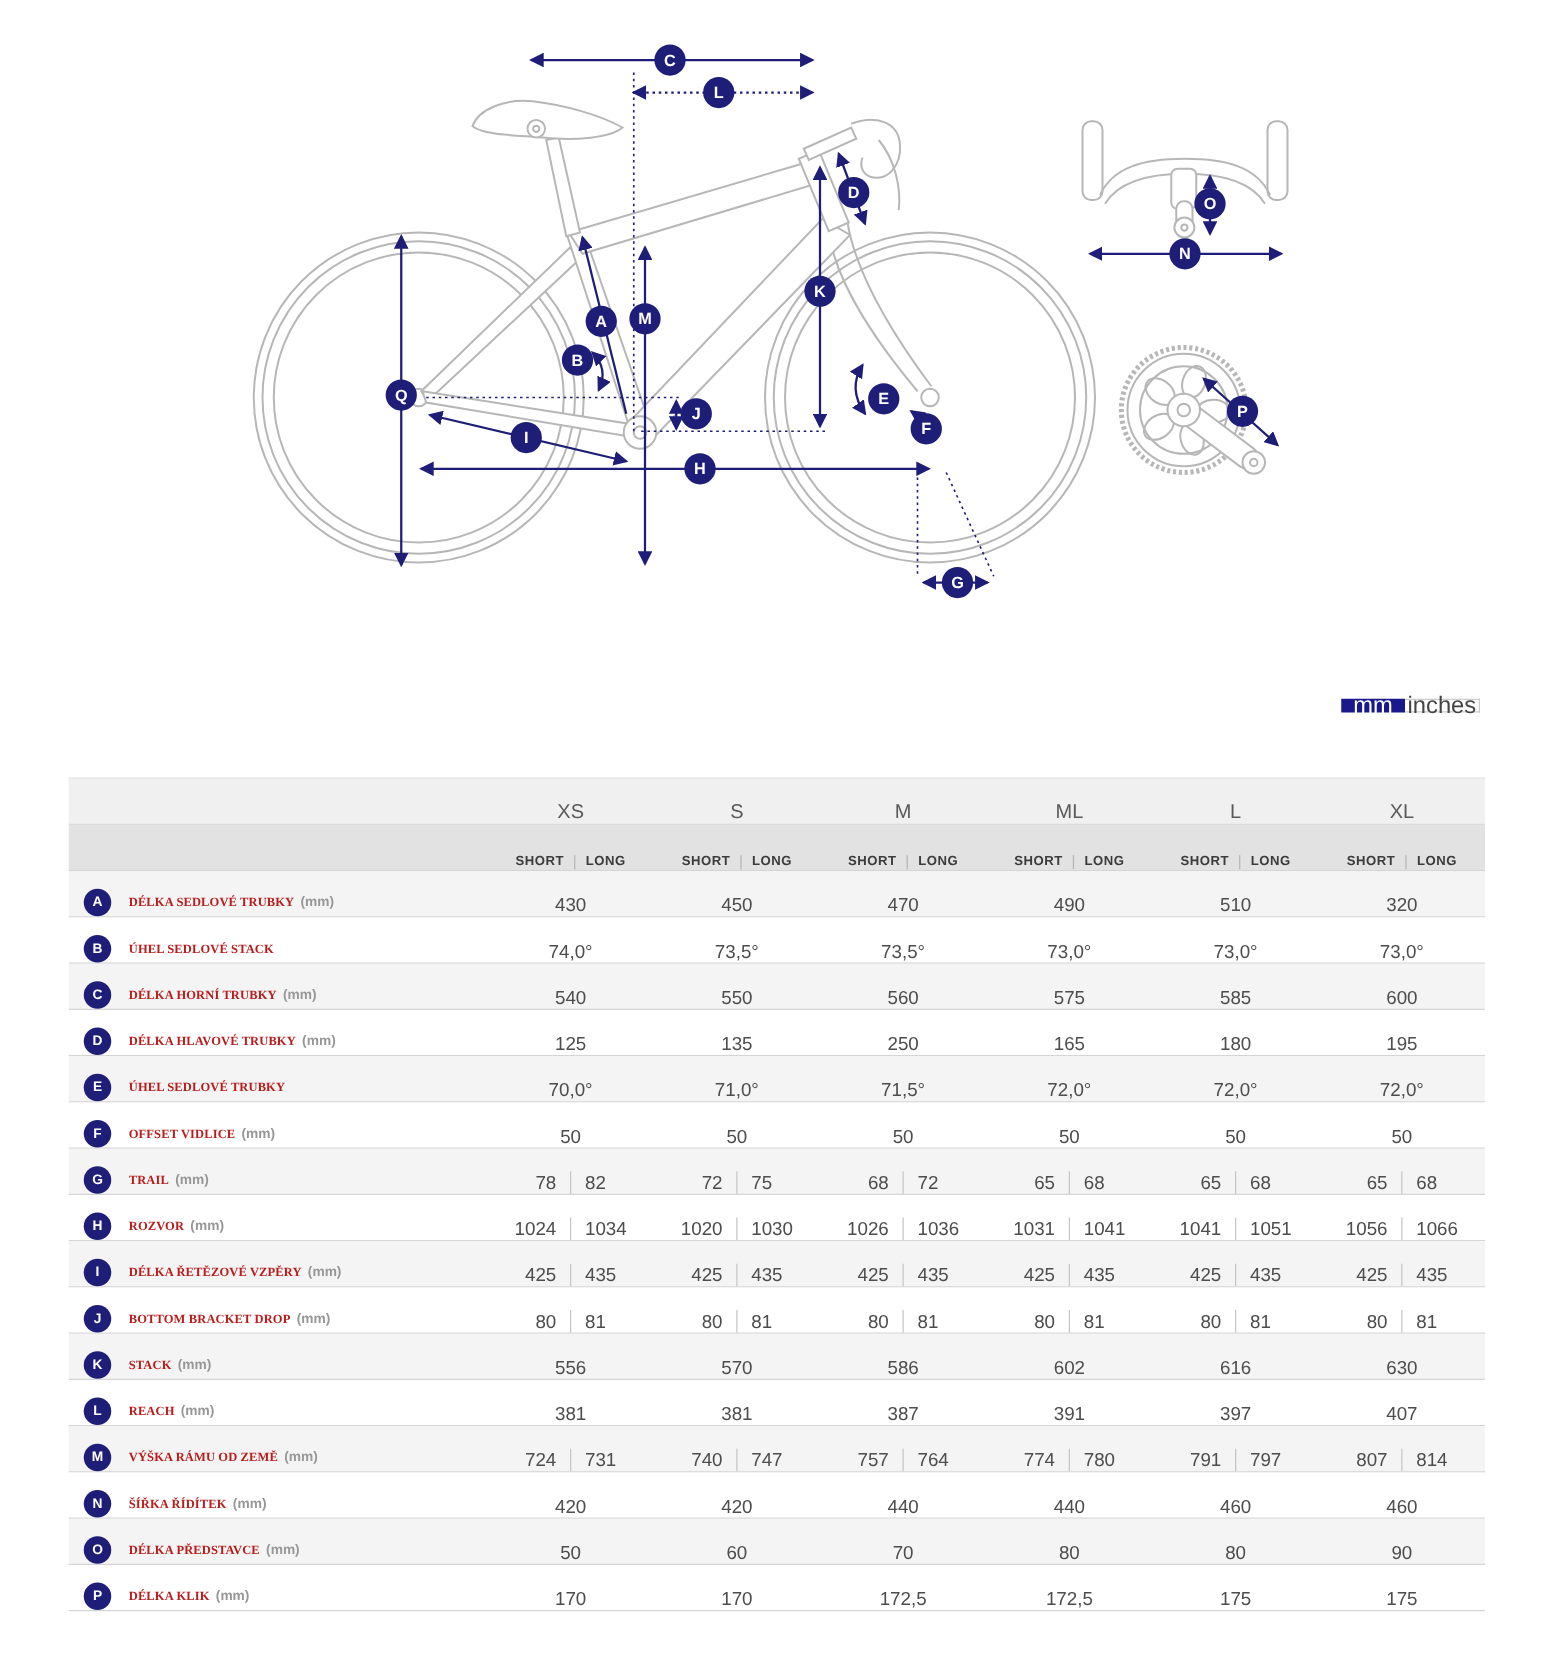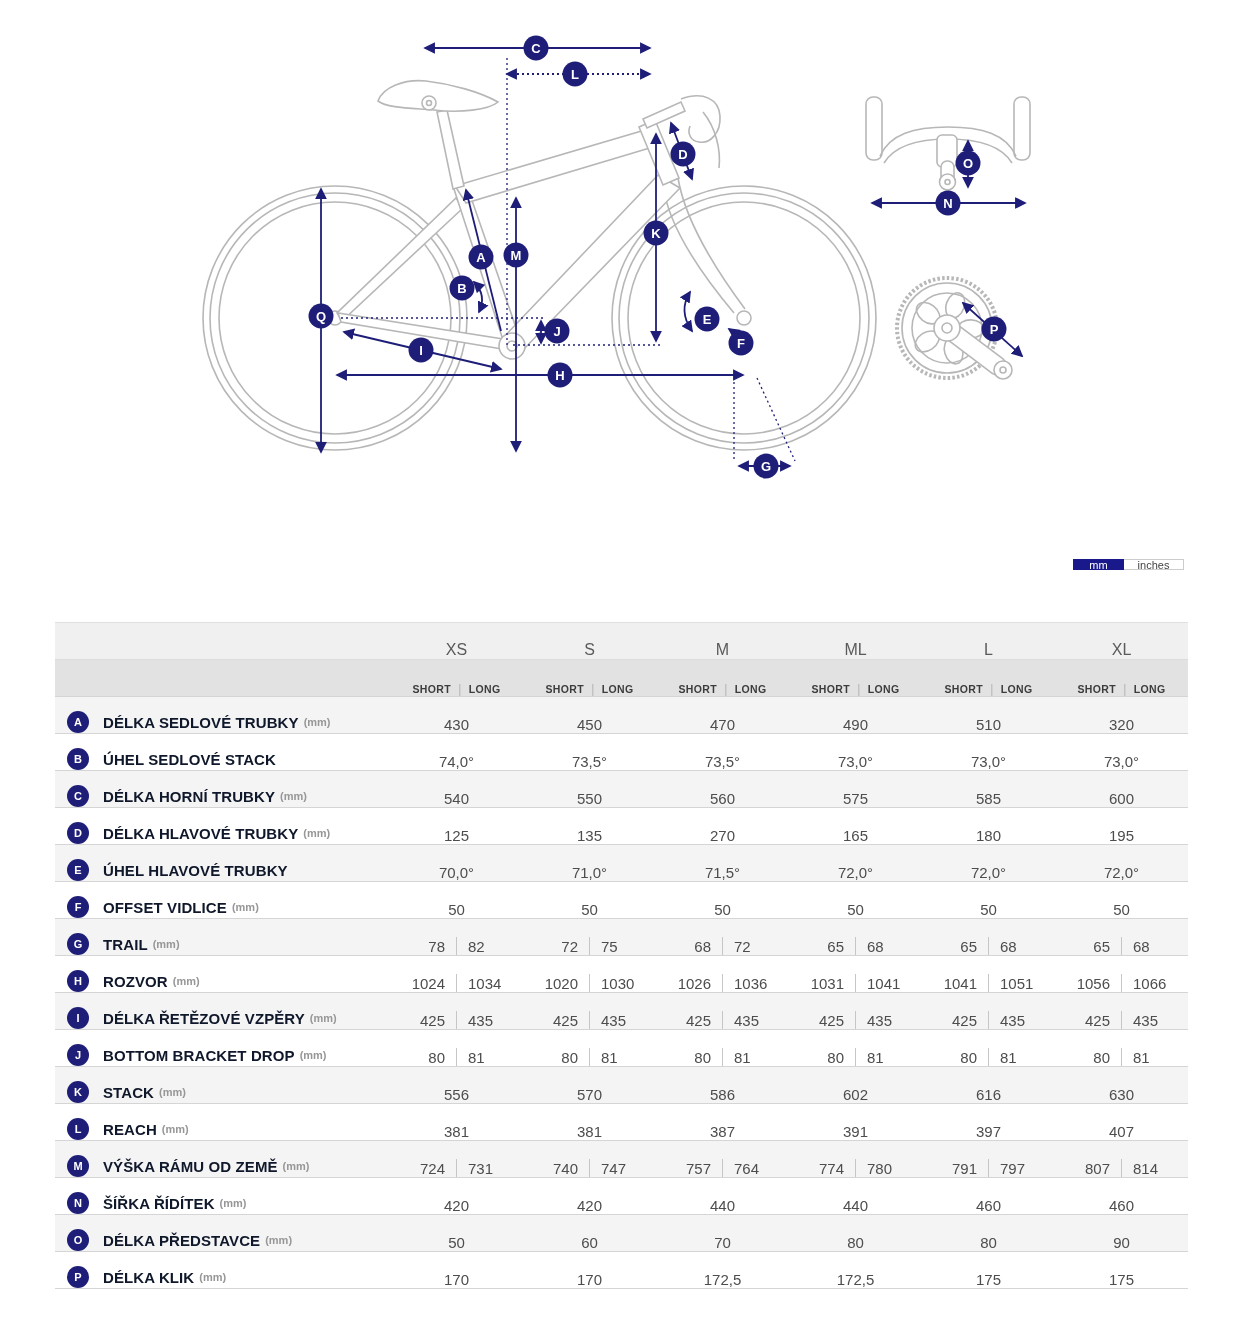--- a/index.html
+++ b/index.html
@@ -5,41 +5,41 @@
   html,body{margin:0;padding:0;background:#fff;}
   .canvas{position:relative;width:1235px;height:1333px;background:#fff;
           font-family:"Liberation Sans","DejaVu Sans",sans-serif;overflow:hidden;}
 
   
   .diagram{position:absolute;left:150px;top:10px;width:900px;height:500px;}
 
   
   .unit-toggle{position:absolute;left:1073px;top:538px;display:flex;height:32px;}
   .unit-toggle .seg{display:flex;align-items:center;justify-content:center;
-      font-size:11px;cursor:pointer;box-sizing:border-box;margin-top:21px;}
+      font-size:19px;cursor:pointer;box-sizing:border-box;margin-top:21px;}
   .unit-toggle .seg.mm{width:51px;background:#19198c;color:#fff;}
   .unit-toggle .seg.inch{width:60px;background:#fff;color:#444;border:1px solid #ccc;border-left:none;}
 
   
   .geo-table{position:absolute;left:55px;top:622px;width:1133px;border-top:1px solid #e0e0e0;}
   .trow{display:flex;height:37px;box-sizing:border-box;border-bottom:1px solid #d5d5d5;align-items:flex-end;}
   .trow.head1{background:#f0f0f0;border-bottom:1px solid #dcdcdc;}
   .trow.head2{background:#e2e2e2;}
   .trow.odd{background:#f4f4f4;}
   .trow.even{background:#fff;}
   .lblcell{width:335px;flex:none;display:flex;align-items:center;padding-left:12px;box-sizing:border-box;}
   .vcell{flex:1 1 0;display:flex;align-items:center;justify-content:center;
          color:#4d4d4d;font-size:15px;}
   .sizehead{color:#5a5a5a;font-size:16px;}
   .slhead{font-size:10.5px;font-weight:bold;color:#3c3c3c;letter-spacing:.4px;display:flex;align-items:center;}
   .slhead .pipe{color:#b5b5b5;font-weight:normal;margin:0 7px;font-size:12px;}
   .badge{width:22px;height:22px;border-radius:50%;background:#1e1e78;color:#fff;
          font-size:11px;font-weight:bold;display:flex;align-items:center;justify-content:center;
          flex:none;margin-right:14px;}
-  .rowlabel{font-size:15px;font-weight:bold;color:#0f172a;letter-spacing:.1px;white-space:nowrap;}
+  .rowlabel{font-size:10px;font-weight:bold;color:#b91c1c;letter-spacing:.1px;white-space:nowrap;font-family:Liberation Serif, serif;}
   .rowunit{font-size:11px;color:#979797;margin-left:5px;font-weight:bold;}
   .dual{display:flex;width:100%;height:100%;align-items:center;}
   .dual .half{flex:1 1 0;display:flex;align-items:center;}
   .dual .half.s{justify-content:flex-end;padding-right:11px;}
   .dual .half.l{justify-content:flex-start;padding-left:11px;}
   .dual .vsep{width:1px;height:18px;background:#c6c6c6;flex:none;}
 </style>
 </head>
 <body>
 
@@ -311,29 +311,29 @@
         <div class="vcell">600</div>
       </div>
       <div class="trow even">
         <div class="lblcell">
           <span class="badge">D</span>
           <span class="rowlabel">DÉLKA HLAVOVÉ TRUBKY</span>
           <span class="rowunit">(mm)</span>
         </div>
         <div class="vcell">125</div>
         <div class="vcell">135</div>
-        <div class="vcell">270</div>
+        <div class="vcell">250</div>
         <div class="vcell">165</div>
         <div class="vcell">180</div>
         <div class="vcell">195</div>
       </div>
       <div class="trow odd">
         <div class="lblcell">
           <span class="badge">E</span>
-          <span class="rowlabel">ÚHEL HLAVOVÉ TRUBKY</span>
+          <span class="rowlabel">ÚHEL SEDLOVÉ TRUBKY</span>
         </div>
         <div class="vcell">70,0°</div>
         <div class="vcell">71,0°</div>
         <div class="vcell">71,5°</div>
         <div class="vcell">72,0°</div>
         <div class="vcell">72,0°</div>
         <div class="vcell">72,0°</div>
       </div>
       <div class="trow even">
         <div class="lblcell">

